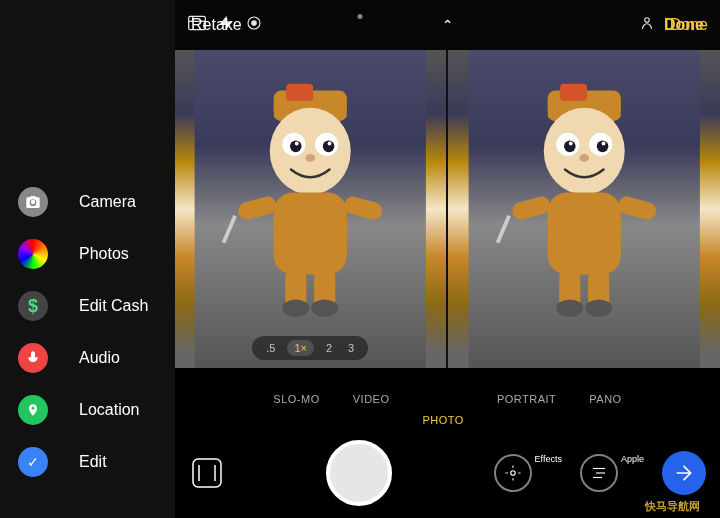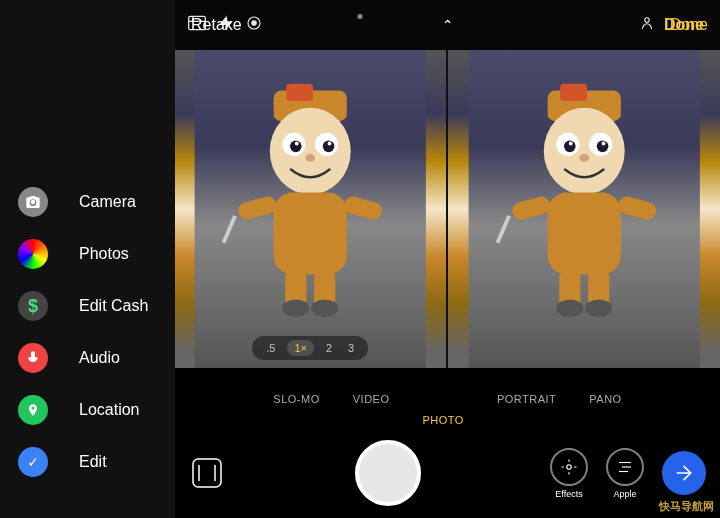--- a/index.html
+++ b/index.html
@@ -259,22 +259,21 @@
       display: flex;
       align-items: center;
       justify-content: center;
       cursor: pointer;
       color: #fff;
       font-size: 18px;
     }
 
     .control-btn-label {
       display: flex;
-      flex-direction: column;
-      align-items: center;
+      flex-direction: row;
       gap: 3px;
       cursor: pointer;
     }
 
     .control-btn-label .icon-circle {
       width: 38px;
       height: 38px;
       border-radius: 50%;
       border: 2px solid rgba(255,255,255,0.5);
       display: flex;
@@ -322,21 +321,21 @@
       width: 5px;
       height: 5px;
       border-radius: 50%;
       background: #888;
     }
 
     
     .watermark {
       position: absolute;
       bottom: 4px;
-      right: 6px;
+      right: 20px;
       color: #f5c842;
       font-size: 11px;
       font-weight: bold;
       opacity: 0.8;
       z-index: 5;
       pointer-events: none;
     }
   </style>
 </head>
 <body>

